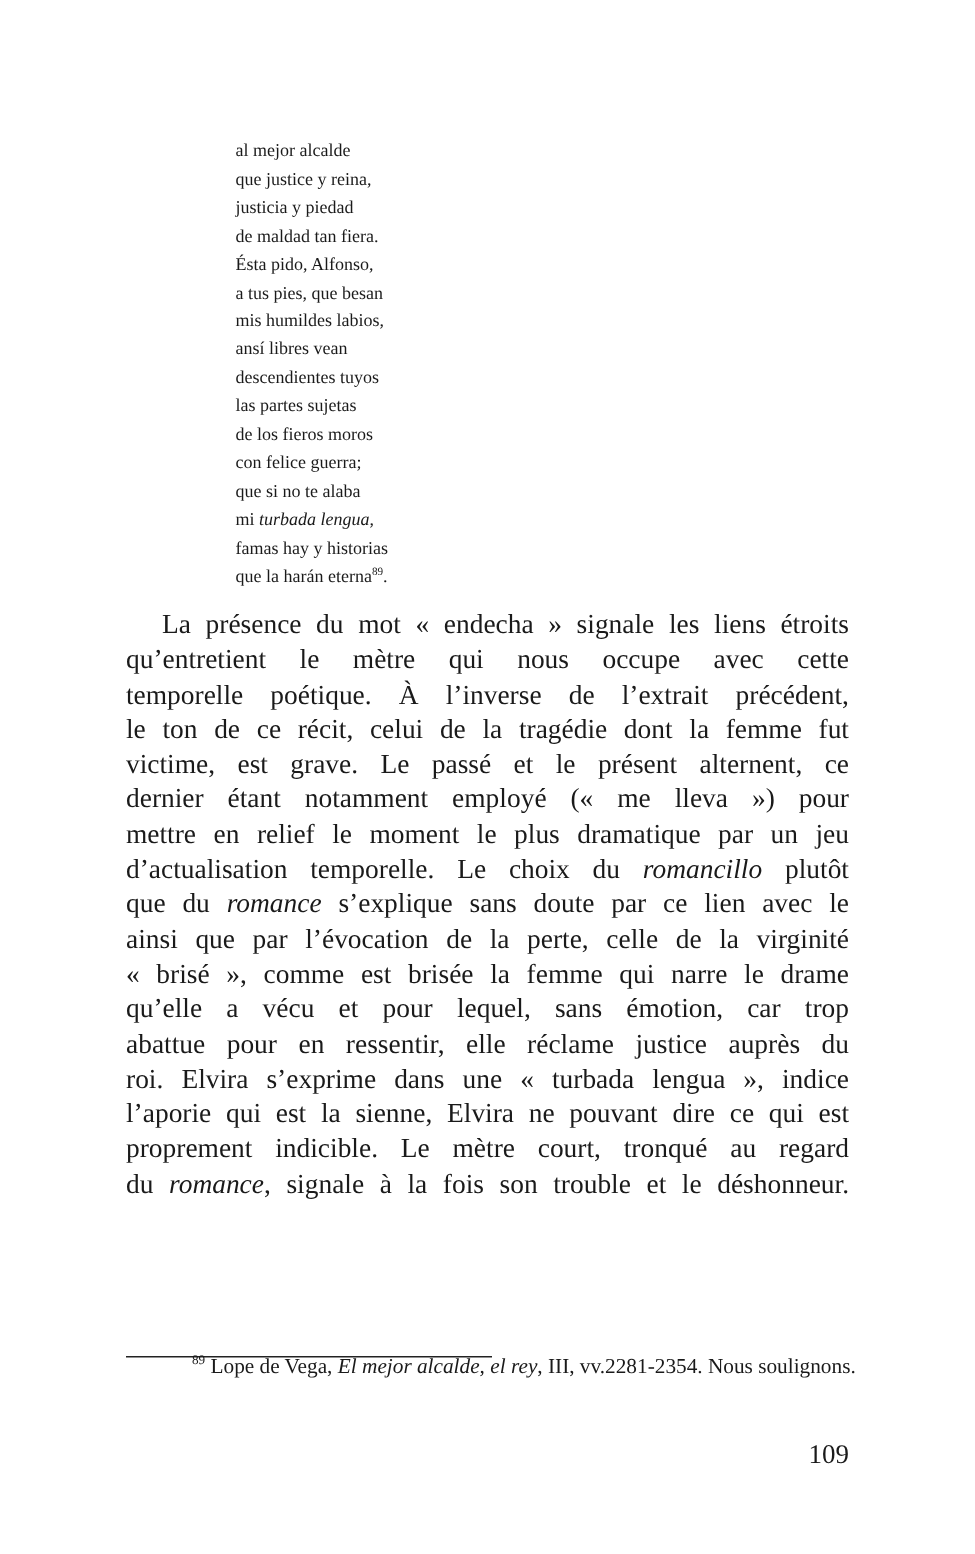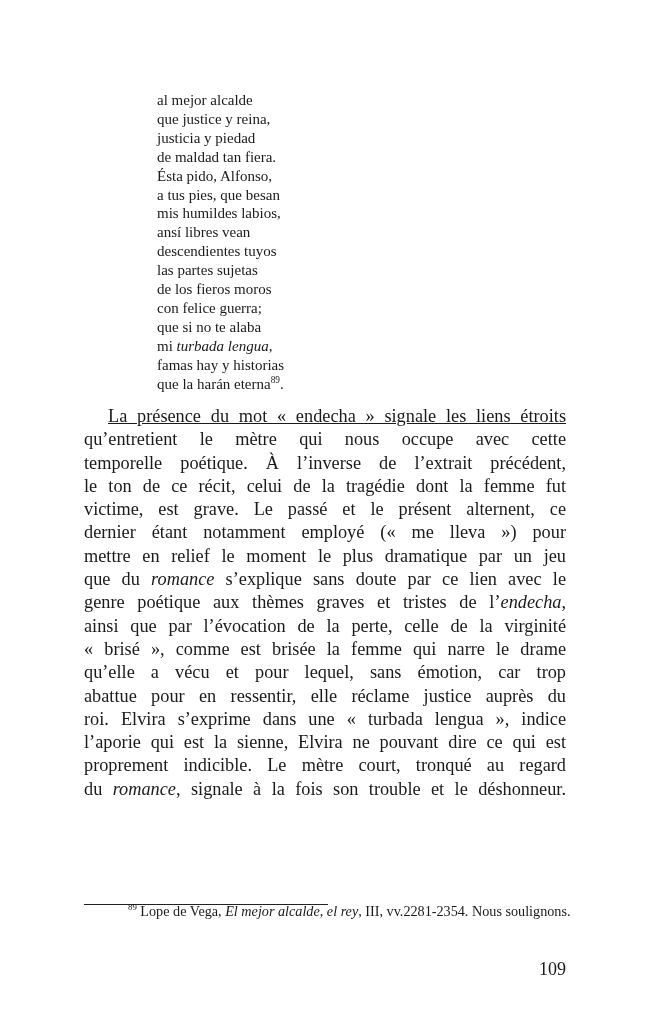--- a/index.html
+++ b/index.html
@@ -12,21 +12,21 @@
       height: 1036px;
       position: relative;
       overflow: hidden;
       color: #1a1a1a;
       font-family: "Liberation Serif", "DejaVu Serif", serif;
     }
     .verse {
       position: absolute;
       left: 157px;
       top: 91px;
-      font-size: 15px;
+      font-size: 12px;
       line-height: 18.9px;
       margin: 0;
       padding: 0;
       list-style: none;
     }
     .verse li {
       white-space: nowrap;
     }
     .verse sup, .footnote sup {
       font-size: 0.62em;
@@ -43,21 +43,20 @@
     }
     .body-text .line {
       display: block;
       text-align: justify;
       text-align-last: justify;
       white-space: nowrap;
       height: 23.3px;
     }
     .body-text .line.indent {
       text-indent: 24px;
-      text-decoration: underline;
     }
     .body-text .line.last {
       text-align-last: justify;
     }
     .rule {
       position: absolute;
       left: 84px;
       top: 904px;
       width: 244px;
       height: 0;
@@ -104,22 +103,22 @@
 </ul>
 
 <div class="body-text">
   <span class="line indent">La présence du mot « endecha » signale les liens étroits</span>
   <span class="line">qu’entretient le mètre qui nous occupe avec cette</span>
   <span class="line">temporelle poétique. À l’inverse de l’extrait précédent,</span>
   <span class="line">le ton de ce récit, celui de la tragédie dont la femme fut</span>
   <span class="line">victime, est grave. Le passé et le présent alternent, ce</span>
   <span class="line">dernier étant notamment employé (« me lleva ») pour</span>
   <span class="line">mettre en relief le moment le plus dramatique par un jeu</span>
+  <span class="line"><span>d’actualisation temporelle. Le choix du </span><em>romancillo</em><span> plutôt</span></span>
   <span class="line"><span>que du </span><em>romance</em><span> s’explique sans doute par ce lien avec le</span></span>
-  <span class="line"><span>genre poétique aux thèmes graves et tristes de l’</span><em>endecha</em><span>,</span></span>
   <span class="line">ainsi que par l’évocation de la perte, celle de la virginité</span>
   <span class="line">« brisé », comme est brisée la femme qui narre le drame</span>
   <span class="line">qu’elle a vécu et pour lequel, sans émotion, car trop</span>
   <span class="line">abattue pour en ressentir, elle réclame justice auprès du</span>
   <span class="line">roi. Elvira s’exprime dans une « turbada lengua », indice</span>
   <span class="line">l’aporie qui est la sienne, Elvira ne pouvant dire ce qui est</span>
   <span class="line">proprement indicible. Le mètre court, tronqué au regard</span>
   <span class="line last"><span>du </span><em>romance</em><span>, signale à la fois son trouble et le déshonneur.</span></span>
 </div>
 

